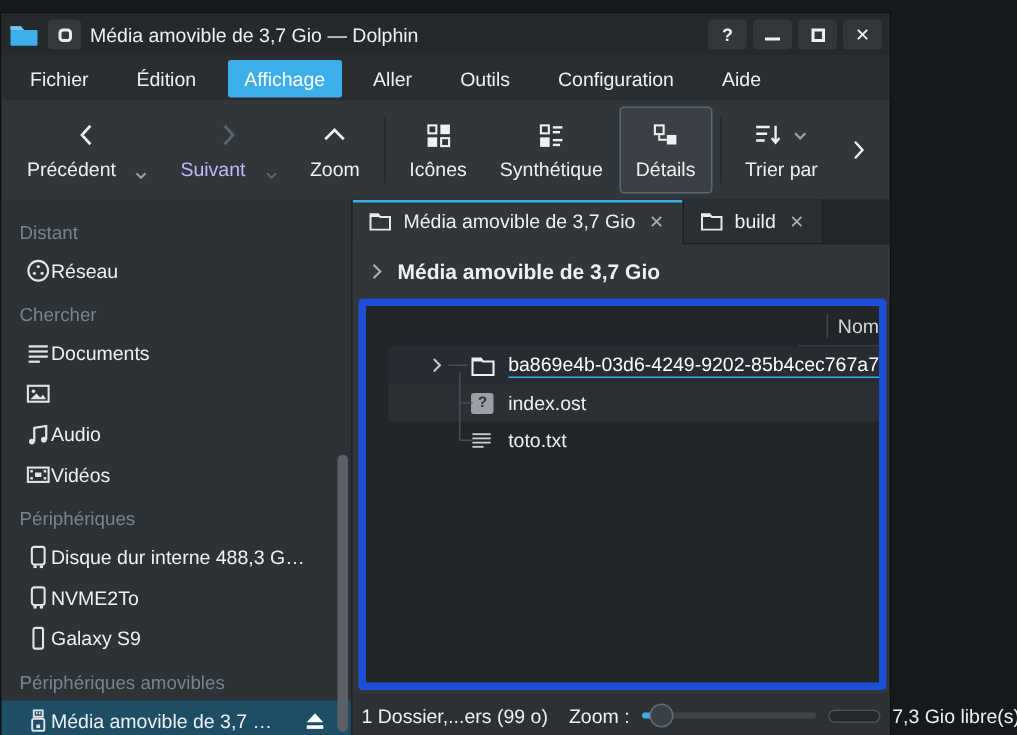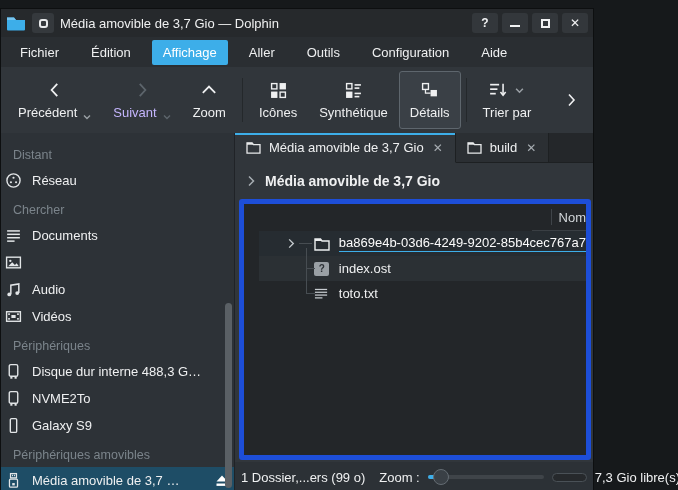--- a/index.html
+++ b/index.html
@@ -50,37 +50,37 @@
   }
   .tb-btn {
     height:58px; padding:4px 10px; border:1px solid transparent; border-radius:3px;
     display:flex; flex-direction:column; align-items:center; justify-content:center; gap:5px;
     color:#eff0f1; white-space:nowrap;
   }
   .tb-btn .ticon { height:20px; display:flex; align-items:center; justify-content:center; }
   .tb-btn.disabled { color:#c4b5fd; }
   .tb-btn.disabled svg { stroke:#5d656c; }
   .tb-btn.selected { background:#3a4046; border-color:#5e666d; }
-  .tb-label-row { display:flex; align-items:flex-end; gap:6px; }
+  .tb-label-row { display:flex; align-items:flex-end; gap:13px; }
   .tb-sep { width:1px; height:44px; background:#24282b; margin:0 5px; flex:none; }
   .tb-spacer { flex:1; }
   .tb-overflow { padding:0 8px; display:flex; align-items:center; }
   .caret svg { display:block; }
 
   
   .body { flex:1; display:flex; min-height:0; position:relative; }
 
   
   .sidebar {
     width:234px; flex:none; background:#2d3237; border-right:1px solid #202327;
     padding-top:6px; position:relative; overflow:hidden;
   }
   .side-header { color:#7b848b; font-size:12.5px; padding:9px 12px 5px 12px; }
   .side-item {
-    display:flex; align-items:center; gap:10px; padding:4px 4px; min-height:27px;
+    display:flex; align-items:center; padding:4px 16px; min-height:27px;
     color:#eff0f1;
   }
   .side-item .sicon { width:17px; height:17px; flex:none; display:flex; align-items:center; justify-content:center; }
   .side-item .item-body { flex:1; min-width:0; }
   .side-item .item-label { white-space:nowrap; overflow:hidden; display:block; }
   .side-item.selected { background:#1e4d66; }
   .usage-track { height:4px; background:#41474c; border-radius:2px; margin-top:3px; overflow:hidden; }
   .side-item.selected .usage-track { background:#4b5b66; }
   .usage-fill { height:100%; background:#3daee9; border-radius:2px; }
   .eject-btn { flex:none; display:flex; align-items:center; }

